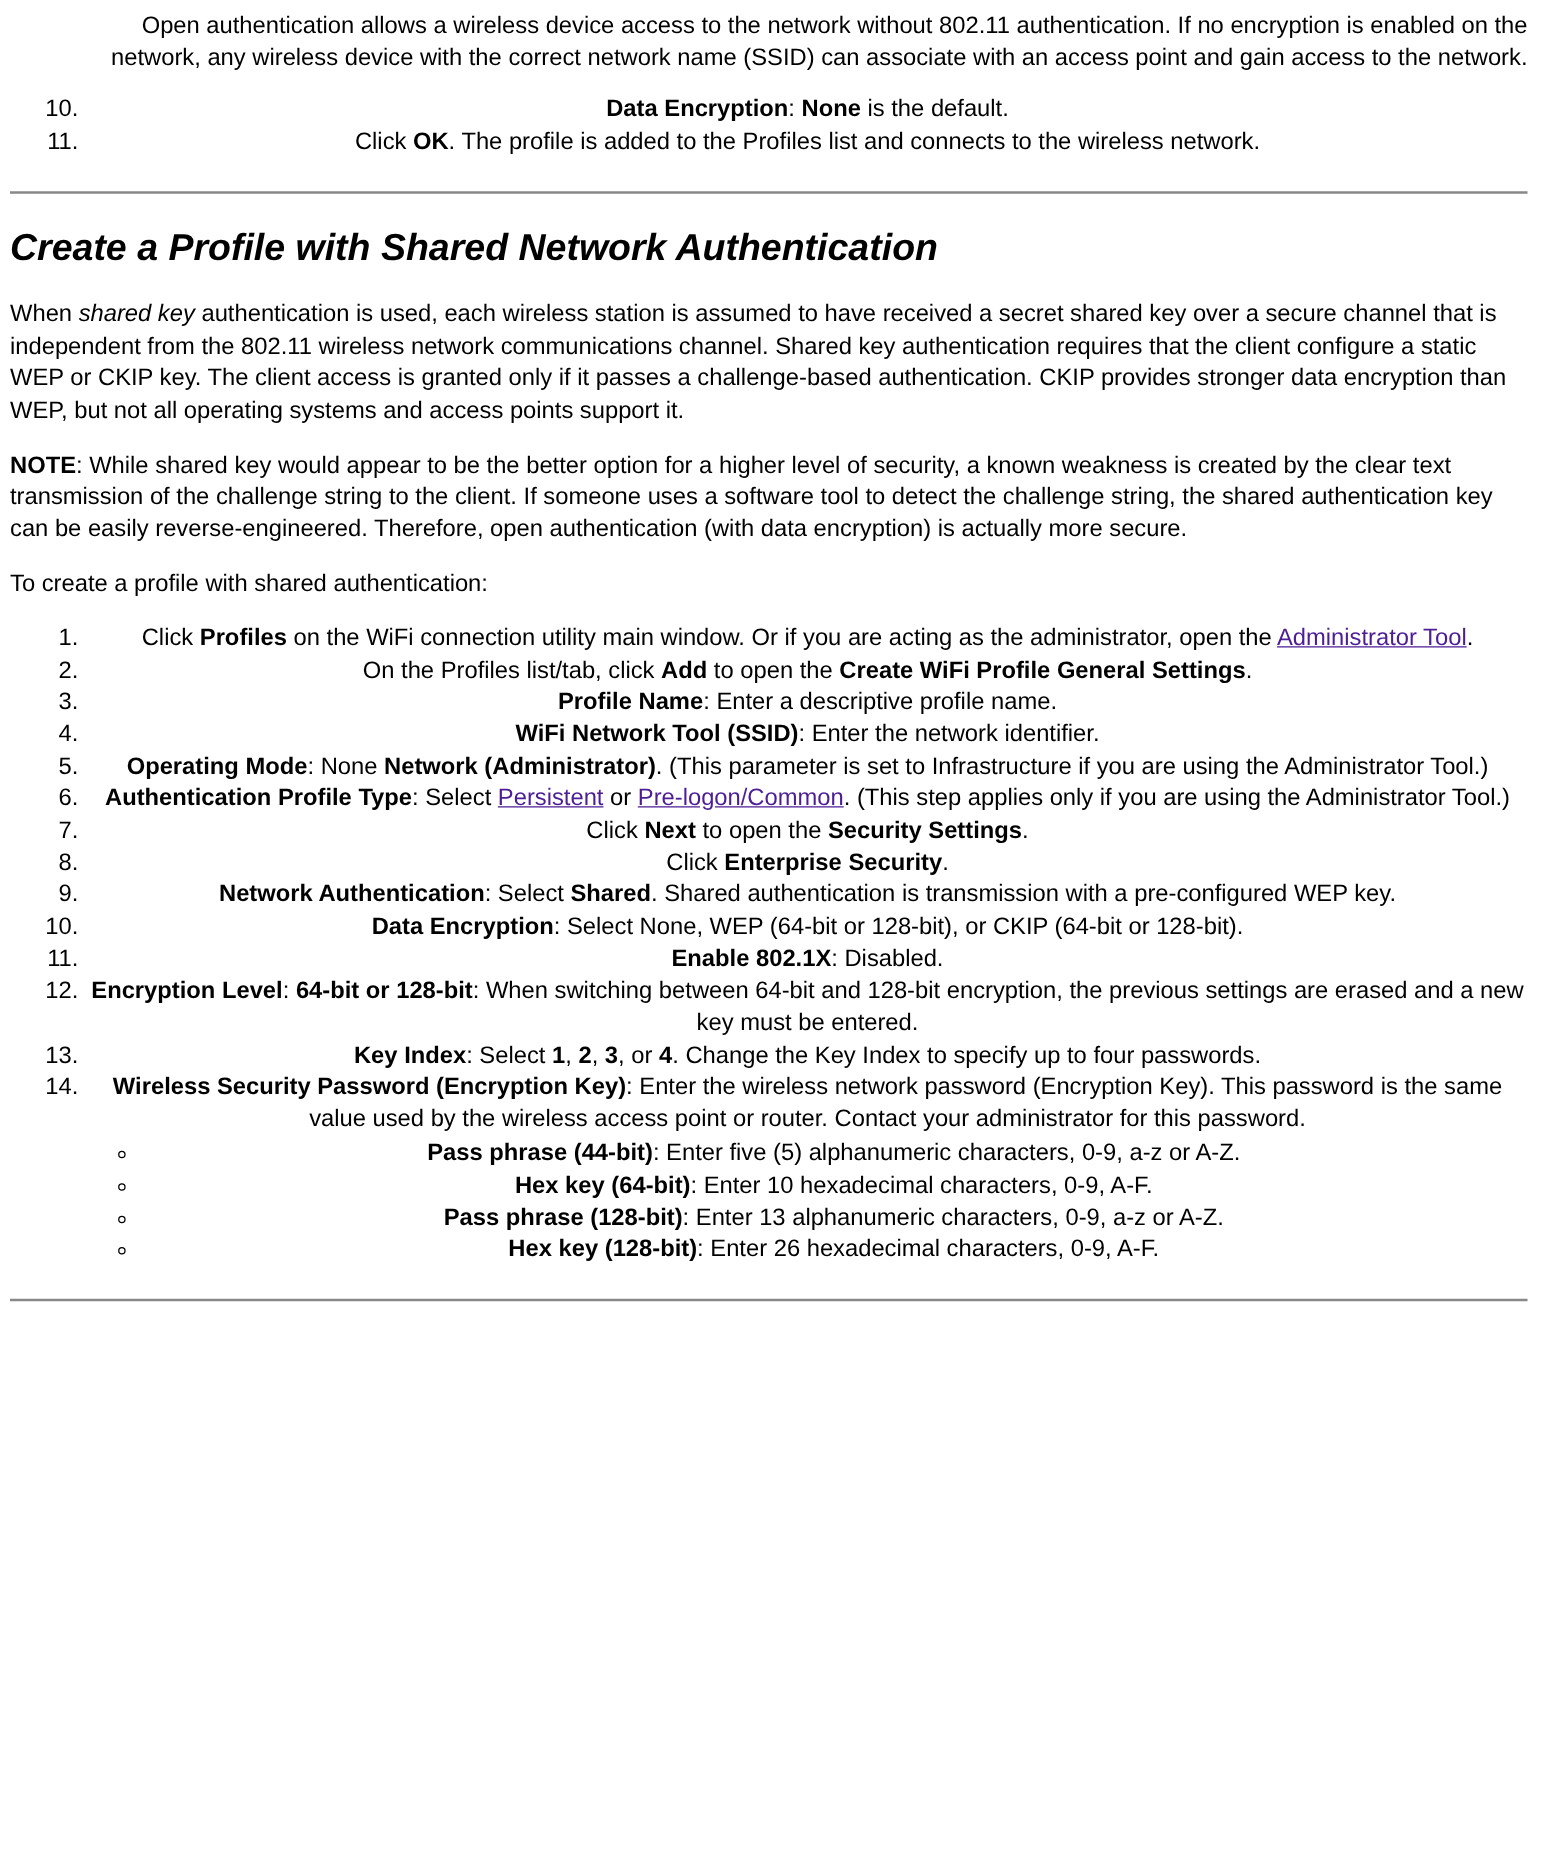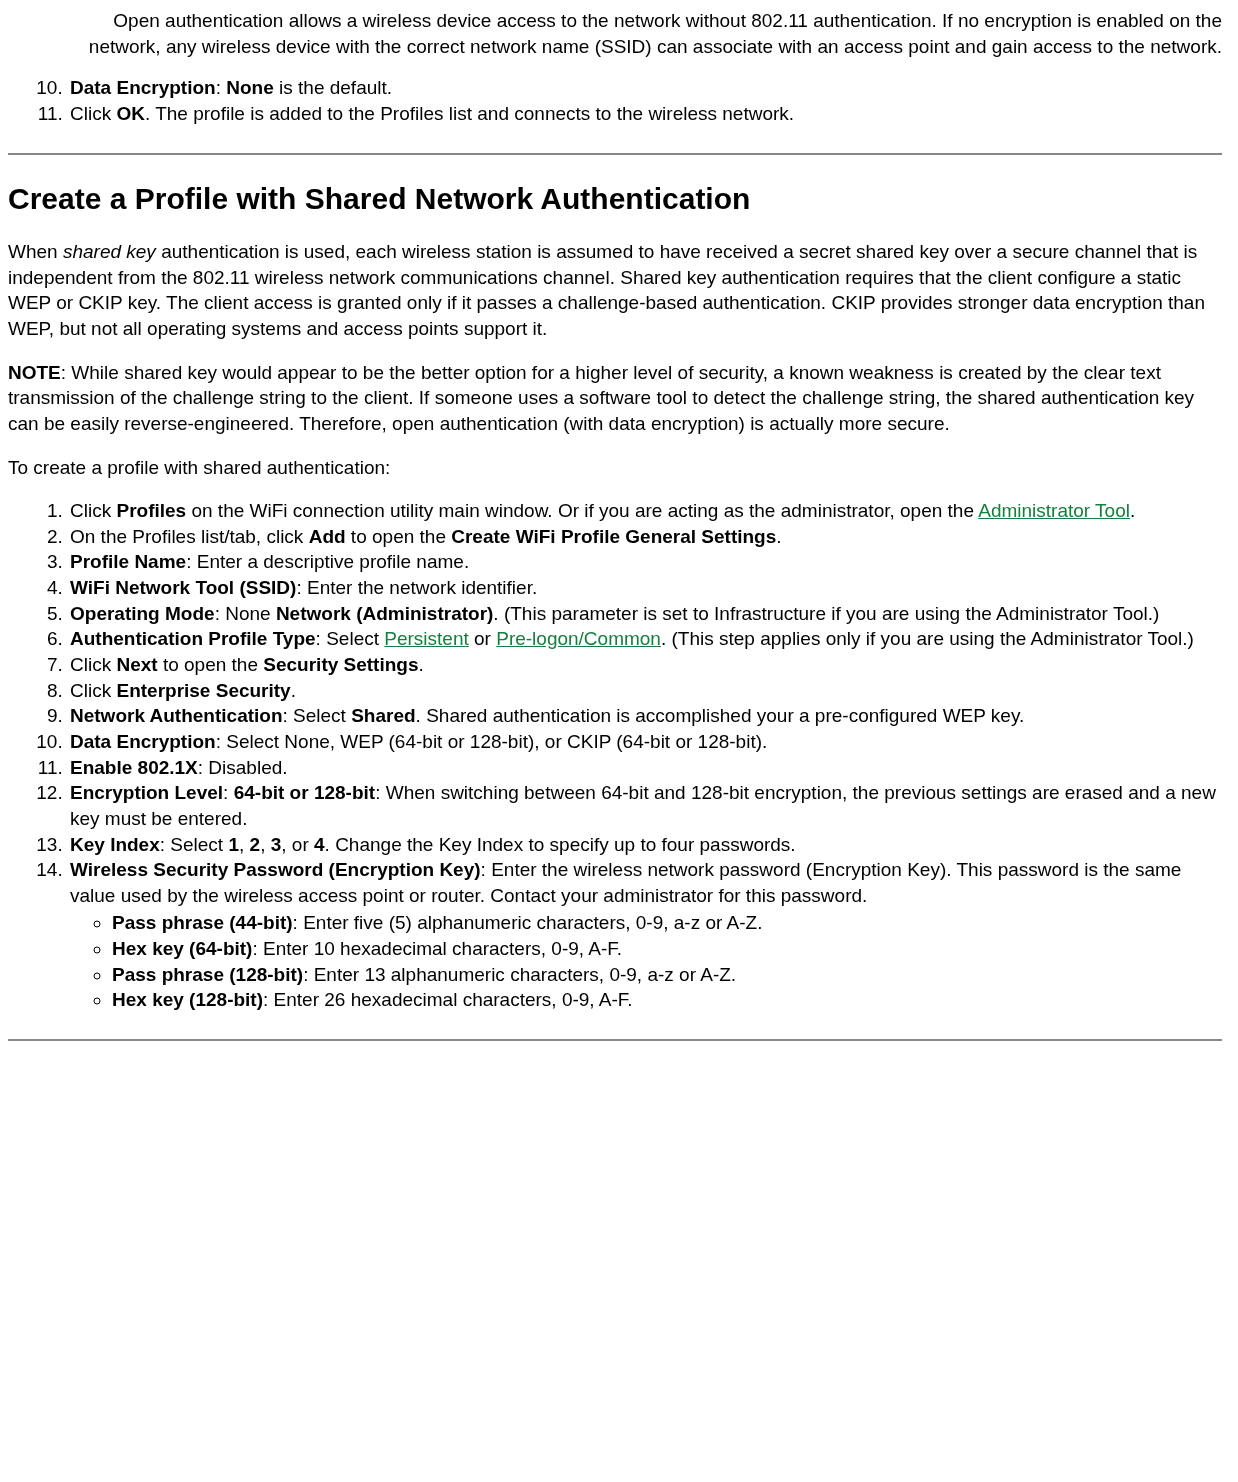--- a/index.html
+++ b/index.html
@@ -5,41 +5,42 @@
     body {
       font-family: Verdana, Geneva, sans-serif;
       font-size: 19px;
       line-height: 1.35;
       margin: 0;
       padding: 8px 16px 8px 8px;
       color: #000;
       width: 1214px;
     }
     p { margin: 0 0 18px 0; }
-    ol { margin: 0 0 18px 0; padding-left: 60px; }
+    ol { margin: 0 0 18px 0; padding-left: 60px; text-align: center; }
     ol.outer > li { padding-left: 2px; margin: 0; }
     ol.outer { margin-top: 16px; }
     ul.sub {
       list-style-type: circle;
       margin: 2px 0 0 0;
       padding-left: 42px;
     }
     ul.sub li { margin: 0; }
     h2 {
       font-family: Verdana, Geneva, sans-serif;
       font-size: 30px;
       font-weight: bold;
       margin: 24px 0 20px 0;
+      font-style: italic;
     }
     hr {
       border: none;
       border-top: 2px solid #888;
       margin: 26px 0 10px 0;
     }
-    a { color: #15803d; }
+    a { color: #4c1d95; }
     b { font-weight: bold; }
     i { font-style: italic; }
     .indent-para { padding-left: 60px; margin-bottom: 16px; text-align: right; }
   </style>
 </head>
 <body>
 
 <p class="indent-para">Open authentication allows a wireless device access to the network without 802.11 authentication. If no encryption is enabled on the network, any wireless device with the correct network name (SSID) can associate with an access point and gain access to the network.</p>
 
 <ol class="outer" start="10">
@@ -59,21 +60,21 @@
 
 <ol class="outer">
   <li><span>Click </span><b>Profiles</b><span> on the WiFi connection utility main window. Or if you are acting as the administrator, open the </span><a href="#">Administrator Tool</a><span>.</span></li>
   <li><span>On the Profiles list/tab, click </span><b>Add</b><span> to open the </span><b>Create WiFi Profile General Settings</b><span>.</span></li>
   <li><b>Profile Name</b><span>: Enter a descriptive profile name.</span></li>
   <li><b>WiFi Network Tool (SSID)</b><span>: Enter the network identifier.</span></li>
   <li><b>Operating Mode</b><span>: None </span><b>Network (Administrator)</b><span>. (This parameter is set to Infrastructure if you are using the Administrator Tool.)</span></li>
   <li><b>Authentication Profile Type</b><span>: Select </span><a href="#">Persistent</a><span> or </span><a href="#">Pre-logon/Common</a><span>. (This step applies only if you are using the Administrator Tool.)</span></li>
   <li><span>Click </span><b>Next</b><span> to open the </span><b>Security Settings</b><span>.</span></li>
   <li><span>Click </span><b>Enterprise Security</b><span>.</span></li>
-  <li><b>Network Authentication</b><span>: Select </span><b>Shared</b><span>. Shared authentication is accomplished your a pre-configured WEP key.</span></li>
+  <li><b>Network Authentication</b><span>: Select </span><b>Shared</b><span>. Shared authentication is transmission with a pre-configured WEP key.</span></li>
   <li><b>Data Encryption</b><span>: Select None, WEP (64-bit or 128-bit), or CKIP (64-bit or 128-bit).</span></li>
   <li><b>Enable 802.1X</b><span>: Disabled.</span></li>
   <li><b>Encryption Level</b><span>: </span><b>64-bit or 128-bit</b><span>: When switching between 64-bit and 128-bit encryption, the previous settings are erased and a new key must be entered.</span></li>
   <li><b>Key Index</b><span>: Select </span><b>1</b><span>, </span><b>2</b><span>, </span><b>3</b><span>, or </span><b>4</b><span>. Change the Key Index to specify up to four passwords.</span></li>
   <li><b>Wireless Security Password (Encryption Key)</b><span>: Enter the wireless network password (Encryption Key). This password is the same value used by the wireless access point or router. Contact your administrator for this password.</span>
     <ul class="sub">
       <li><b>Pass phrase (44-bit)</b><span>: Enter five (5) alphanumeric characters, 0-9, a-z or A-Z.</span></li>
       <li><b>Hex key (64-bit)</b><span>: Enter 10 hexadecimal characters, 0-9, A-F.</span></li>
       <li><b>Pass phrase (128-bit)</b><span>: Enter 13 alphanumeric characters, 0-9, a-z or A-Z.</span></li>
       <li><b>Hex key (128-bit)</b><span>: Enter 26 hexadecimal characters, 0-9, A-F.</span></li>

